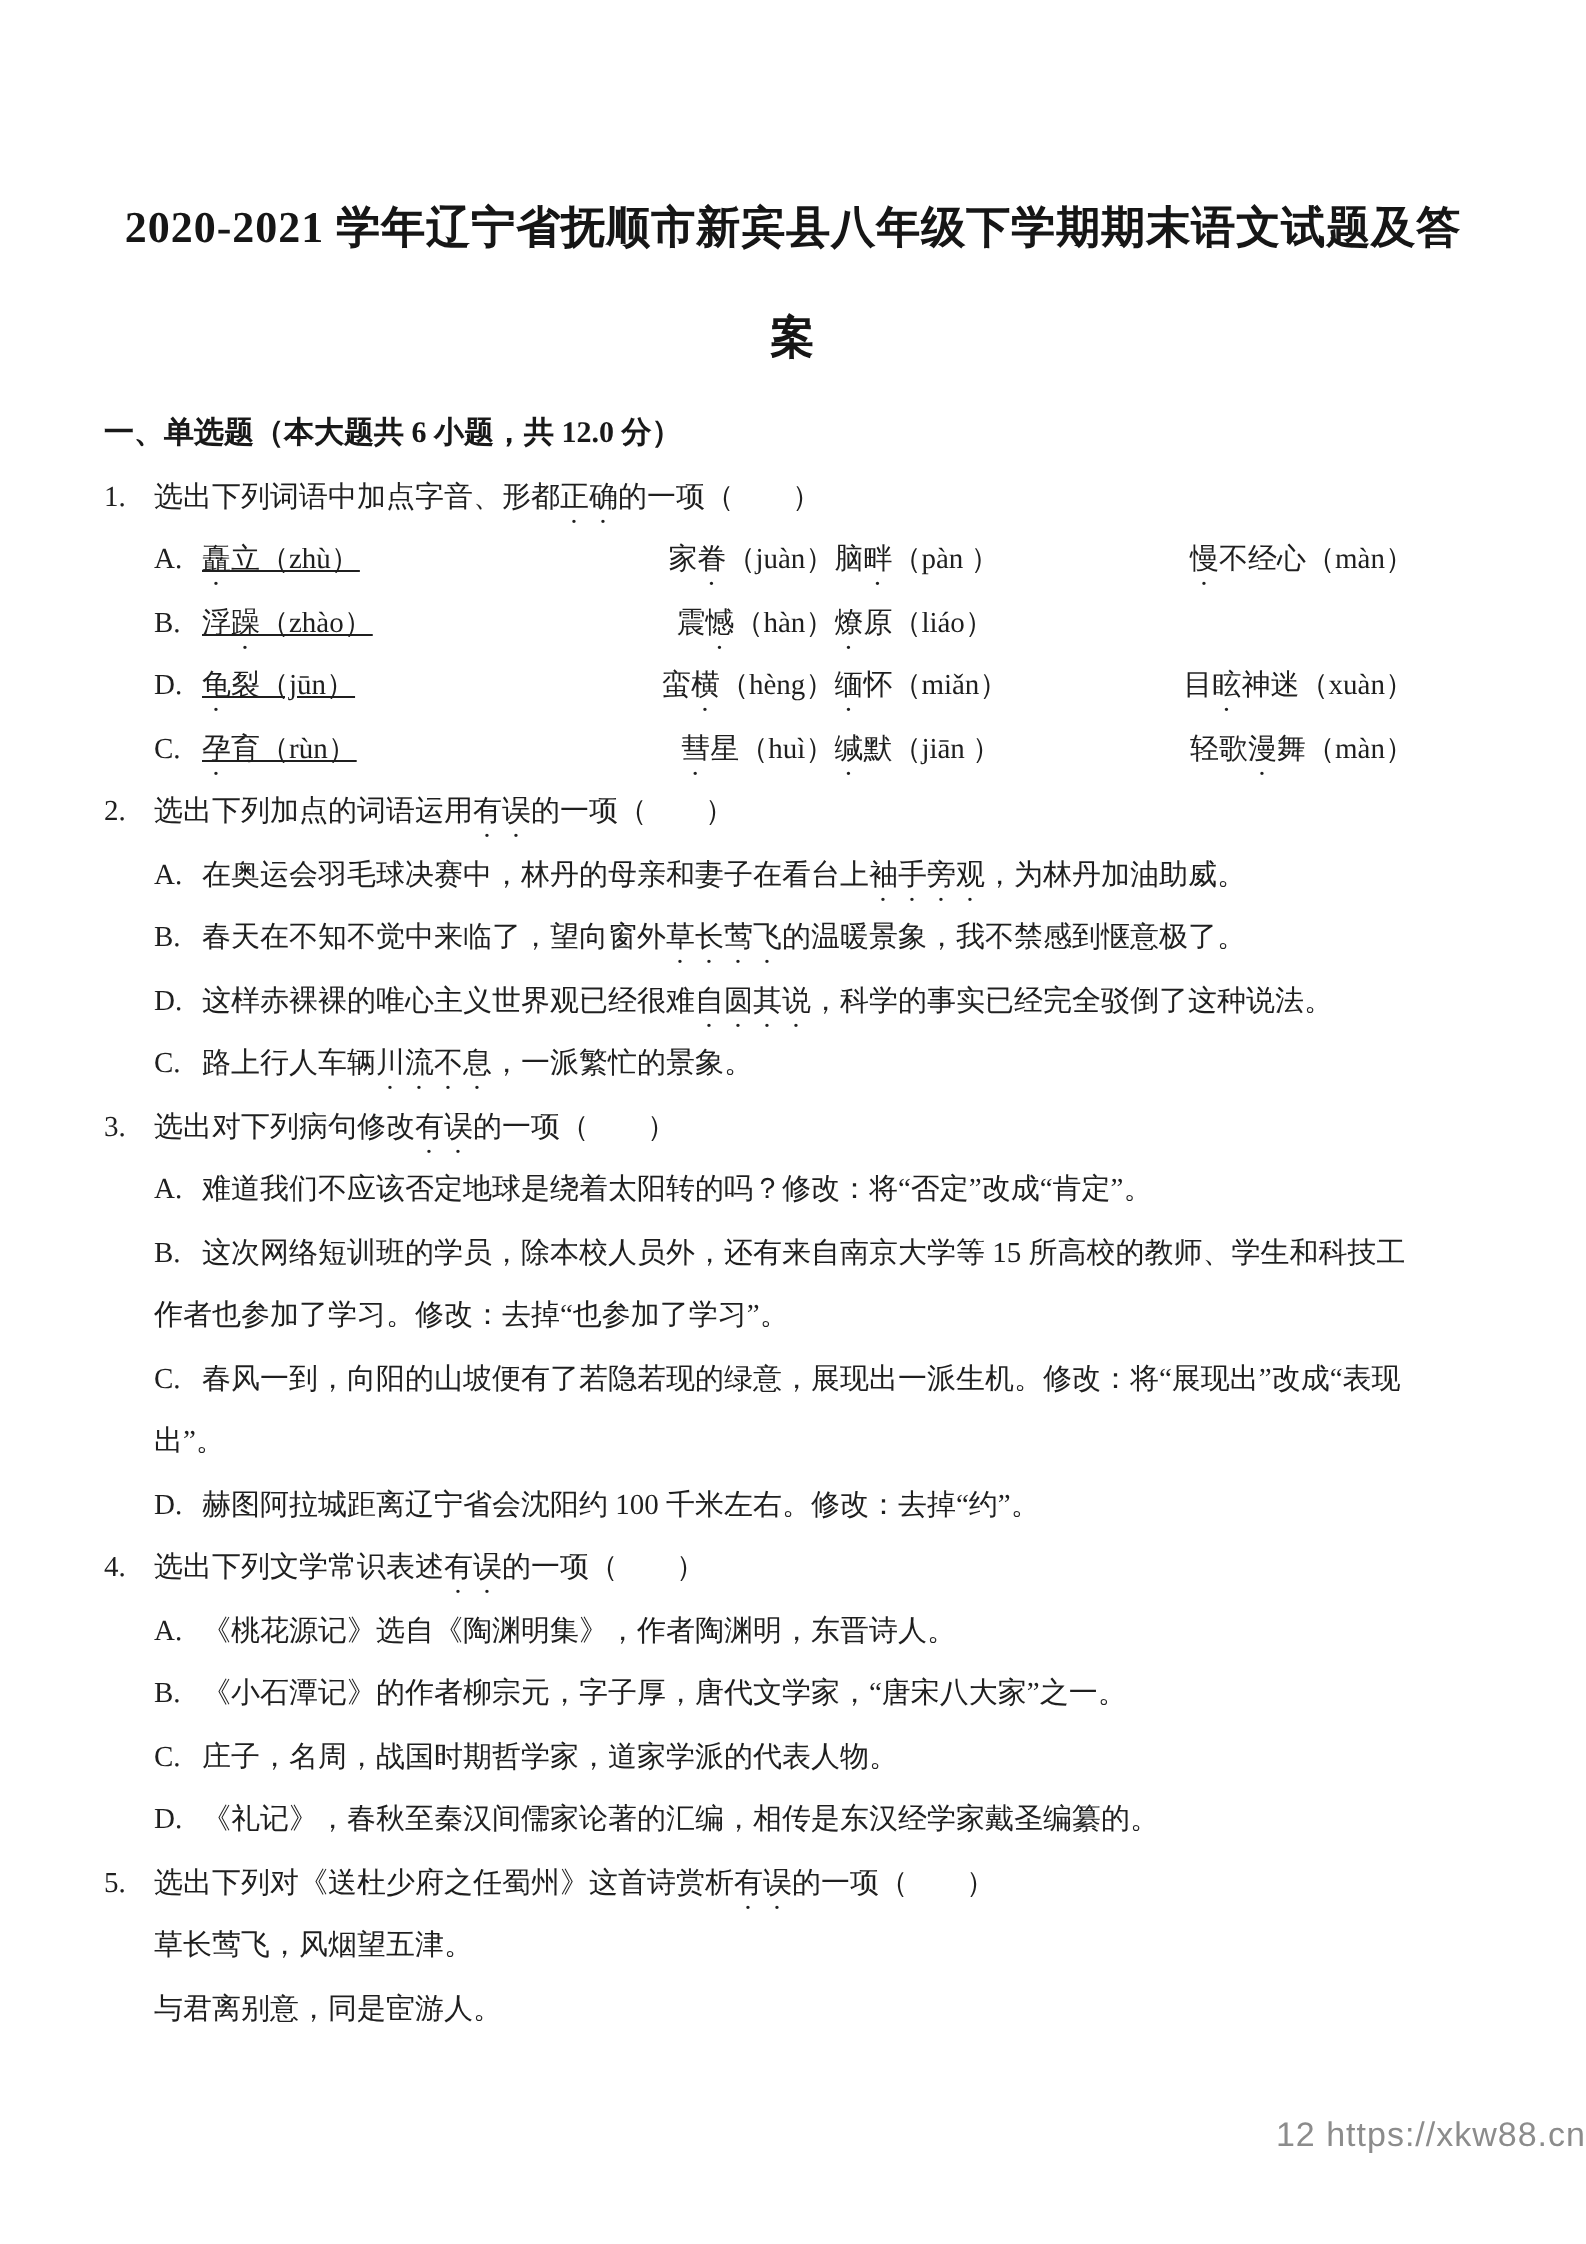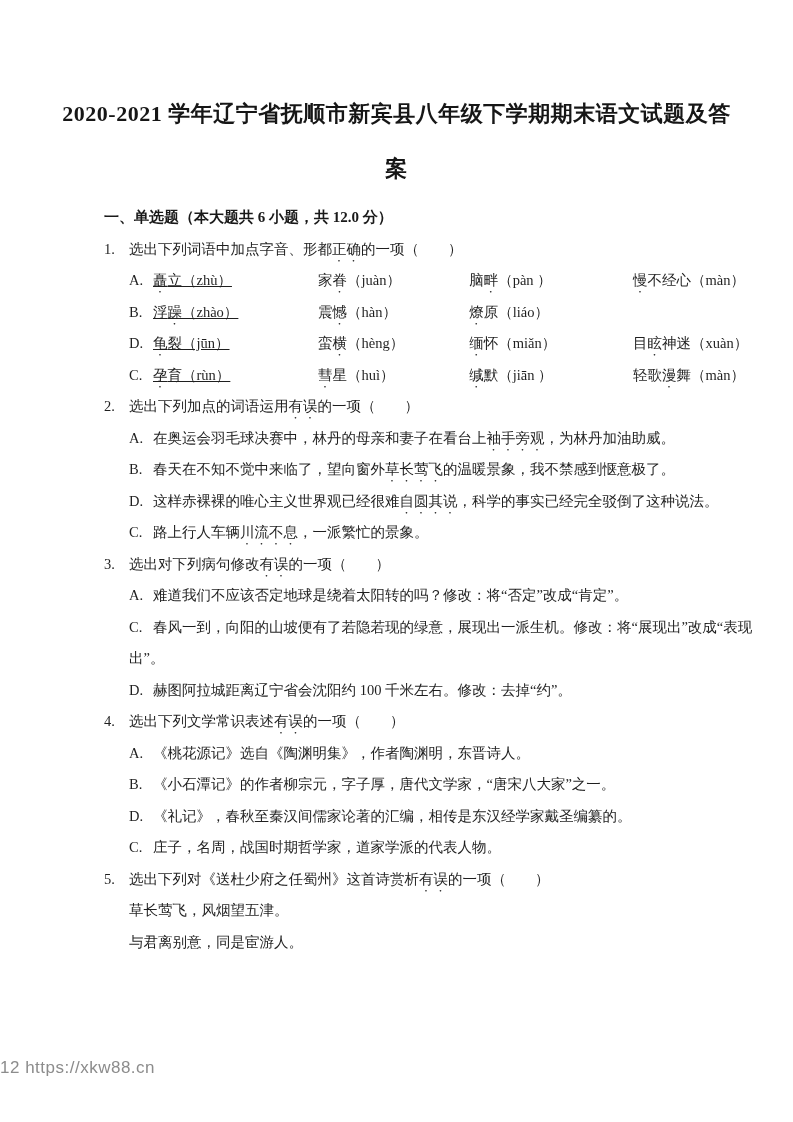--- a/index.html
+++ b/index.html
@@ -19,21 +19,21 @@
     margin-left:auto;margin-right:auto;
     text-align:center;
     font-size:22px;
     font-weight:700;
     line-height:55px;
     letter-spacing:0.5px;
     color:#161616;
   }
   #content{
     width:655px;
-    margin-left:104px;
+    margin-left:52px;
     margin-top:6px;
     font-size:14.5px;
   }
   .section-heading{
     font-weight:700;
     line-height:31.5px;
     font-size:15px;
     color:#191919;
   }
   .q-stem{
@@ -54,38 +54,38 @@
     min-width:24px;
   }
   .word-grid{
     display:grid;
     grid-template-columns:30% 24% 26% 20%;
     margin-left:25px;
     width:630px;
     line-height:31.5px;
   }
   .word-grid .c1{text-align:left;text-decoration:underline;}
-  .word-grid .c2{text-align:left;}
+  .word-grid .c2{text-align:right;}
   .word-grid .c3{text-align:left;}
-  .word-grid .c4{text-align:left;}
+  .word-grid .c4{text-align:right;}
   .poem-line{
     margin:0 0 0 25px;
     line-height:31.5px;
   }
   .em{
     -webkit-text-emphasis:filled dot #1f1f1f;
     -webkit-text-emphasis-position:under right;
     text-emphasis:filled dot #1f1f1f;
     text-emphasis-position:under right;
   }
   #footer{
     position:absolute;
-    left:0;right:12px;
+    left:0;right:0;
     top:1058px;
-    text-align:left;
+    text-align:right;
     font-family:"Liberation Sans","DejaVu Sans",sans-serif;
     font-size:17px;
     color:#8c8c8c;
     letter-spacing:0.5px;
   }
 </style>
 </head>
 <body>
 
 <div id="page">
@@ -127,30 +127,31 @@
       <p class="q-stem"><span class="q-no">2.</span><span>选出下列加点的词语运用<span class="em">有误</span>的一项（　　）</span></p>
       <p class="opt"><span class="opt-label">A.</span><span>在奥运会羽毛球决赛中，林丹的母亲和妻子在看台上<span class="em">袖手旁观</span>，为林丹加油助威。</span></p>
       <p class="opt"><span class="opt-label">B.</span><span>春天在不知不觉中来临了，望向窗外<span class="em">草长莺飞</span>的温暖景象，我不禁感到惬意极了。</span></p>
       <p class="opt"><span class="opt-label">D.</span><span>这样赤裸裸的唯心主义世界观已经很难<span class="em">自圆其说</span>，科学的事实已经完全驳倒了这种说法。</span></p>
       <p class="opt"><span class="opt-label">C.</span><span>路上行人车辆<span class="em">川流不息</span>，一派繁忙的景象。</span></p>
     </div>
 
     <div>
       <p class="q-stem"><span class="q-no">3.</span><span>选出对下列病句修改<span class="em">有误</span>的一项（　　）</span></p>
       <p class="opt"><span class="opt-label">A.</span><span>难道我们不应该否定地球是绕着太阳转的吗？修改：将“否定”改成“肯定”。</span></p>
+      <p class="opt"><span class="opt-label">B.</span><span>这次网络短训班的学员，除本校人员外，还有来自南京大学等 15 所高校的教师、学生和科技工作者也参加了学习。修改：去掉“也参加了学习”。</span></p>
       <p class="opt"><span class="opt-label">C.</span><span>春风一到，向阳的山坡便有了若隐若现的绿意，展现出一派生机。修改：将“展现出”改成“表现出”。</span></p>
       <p class="opt"><span class="opt-label">D.</span><span>赫图阿拉城距离辽宁省会沈阳约 100 千米左右。修改：去掉“约”。</span></p>
     </div>
 
     <div>
       <p class="q-stem"><span class="q-no">4.</span><span>选出下列文学常识表述<span class="em">有误</span>的一项（　　）</span></p>
       <p class="opt"><span class="opt-label">A.</span><span>《桃花源记》选自《陶渊明集》，作者陶渊明，东晋诗人。</span></p>
       <p class="opt"><span class="opt-label">B.</span><span>《小石潭记》的作者柳宗元，字子厚，唐代文学家，“唐宋八大家”之一。</span></p>
+      <p class="opt"><span class="opt-label">C.</span><span>庄子，名周，战国时期哲学家，道家学派的代表人物。</span></p>
       <p class="opt"><span class="opt-label">D.</span><span>《礼记》，春秋至秦汉间儒家论著的汇编，相传是东汉经学家戴圣编纂的。</span></p>
-      <p class="opt"><span class="opt-label">C.</span><span>庄子，名周，战国时期哲学家，道家学派的代表人物。</span></p>
     </div>
 
     <div>
       <p class="q-stem"><span class="q-no">5.</span><span>选出下列对《送杜少府之任蜀州》这首诗赏析<span class="em">有误</span>的一项（　　）</span></p>
       <p class="poem-line">草长莺飞，风烟望五津。</p>
       <p class="poem-line">与君离别意，同是宦游人。</p>
     </div>
 
   </div>
 

